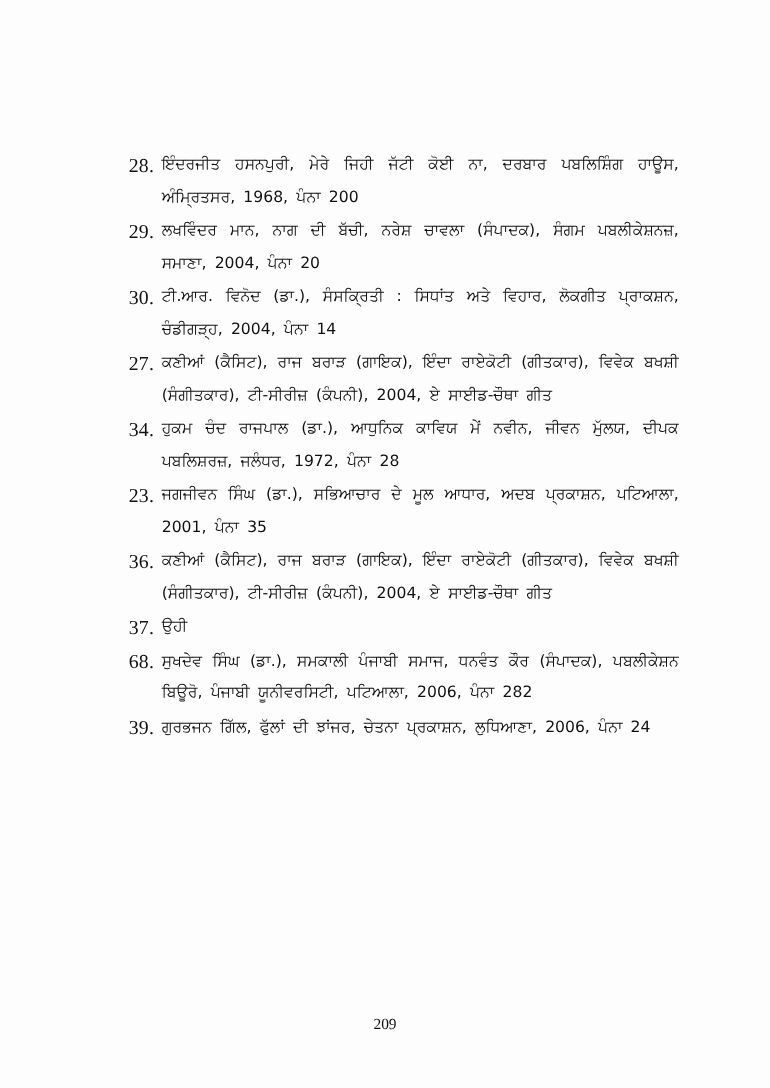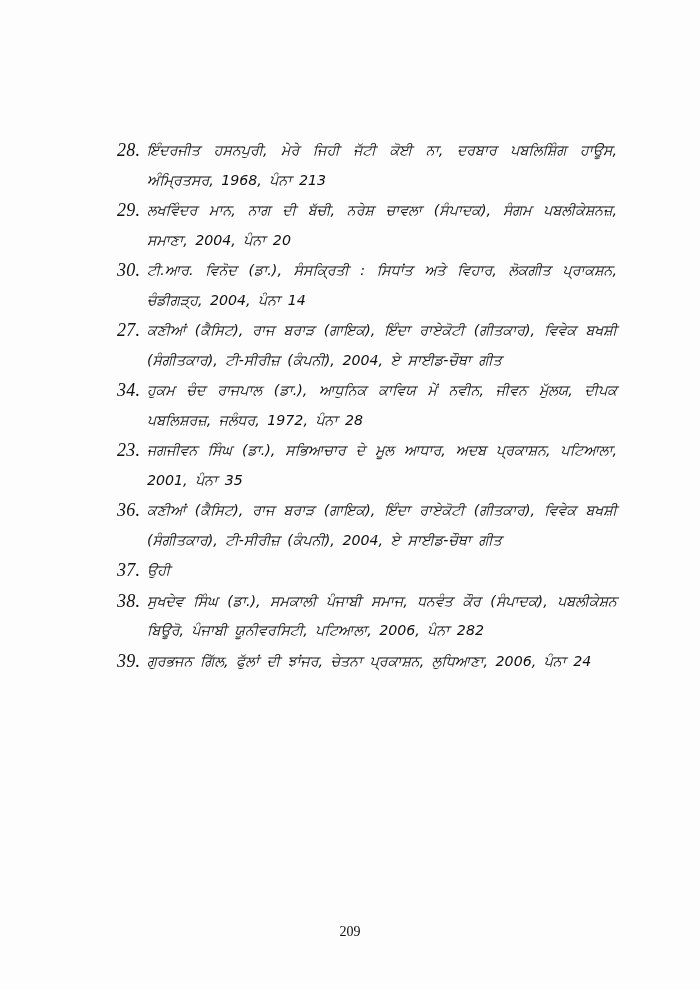--- a/index.html
+++ b/index.html
@@ -32,21 +32,20 @@
     }
     .ref-item {
       position: relative;
       padding-left: 30px;
       font-size: 14.2px;
       line-height: 29.5px;
       text-align: justify;
       text-align-last: left;
       word-spacing: 3px;
       margin: 0 0 1px 0;
-      font-style: italic;
     }
     .ref-num {
       position: absolute;
       left: 0;
       top: 0;
       font-family: "Liberation Serif", "DejaVu Serif", serif;
       font-size: 18px;
       line-height: 29.5px;
       letter-spacing: 0.2px;
     }
@@ -64,21 +63,21 @@
       color: #111;
     }
   </style>
 </head>
 <body>
 
 <div class="page">
   <ol class="ref-list">
     <li class="ref-item">
       <span class="ref-num">28.</span>
-      <span class="ref-text">ਇੰਦਰਜੀਤ ਹਸਨਪੁਰੀ, ਮੇਰੇ ਜਿਹੀ ਜੱਟੀ ਕੋਈ ਨਾ, ਦਰਬਾਰ ਪਬਲਿਸ਼ਿੰਗ ਹਾਊਸ, ਅੰਮ੍ਰਿਤਸਰ, 1968, ਪੰਨਾ 213</span>
+      <span class="ref-text">ਇੰਦਰਜੀਤ ਹਸਨਪੁਰੀ, ਮੇਰੇ ਜਿਹੀ ਜੱਟੀ ਕੋਈ ਨਾ, ਦਰਬਾਰ ਪਬਲਿਸ਼ਿੰਗ ਹਾਊਸ, ਅੰਮ੍ਰਿਤਸਰ, 1968, ਪੰਨਾ 200</span>
     </li>
     <li class="ref-item">
       <span class="ref-num">29.</span>
       <span class="ref-text">ਲਖਵਿੰਦਰ ਮਾਨ, ਨਾਗ ਦੀ ਬੱਚੀ, ਨਰੇਸ਼ ਚਾਵਲਾ (ਸੰਪਾਦਕ), ਸੰਗਮ ਪਬਲੀਕੇਸ਼ਨਜ਼, ਸਮਾਣਾ, 2004, ਪੰਨਾ 20</span>
     </li>
     <li class="ref-item">
       <span class="ref-num">30.</span>
       <span class="ref-text">ਟੀ.ਆਰ. ਵਿਨੋਦ (ਡਾ.), ਸੰਸਕ੍ਰਿਤੀ : ਸਿਧਾਂਤ ਅਤੇ ਵਿਹਾਰ, ਲੋਕਗੀਤ ਪ੍ਰਾਕਸ਼ਨ, ਚੰਡੀਗੜ੍ਹ, 2004, ਪੰਨਾ 14</span>
     </li>
     <li class="ref-item">
@@ -95,21 +94,21 @@
     </li>
     <li class="ref-item">
       <span class="ref-num">36.</span>
       <span class="ref-text">ਕਣੀਆਂ (ਕੈਸਿਟ), ਰਾਜ ਬਰਾੜ (ਗਾਇਕ), ਇੰਦਾ ਰਾਏਕੋਟੀ (ਗੀਤਕਾਰ), ਵਿਵੇਕ ਬਖਸ਼ੀ (ਸੰਗੀਤਕਾਰ), ਟੀ-ਸੀਰੀਜ਼ (ਕੰਪਨੀ), 2004, ਏ ਸਾਈਡ-ਚੌਥਾ ਗੀਤ</span>
     </li>
     <li class="ref-item">
       <span class="ref-num">37.</span>
       <span class="ref-text">ਉਹੀ</span>
     </li>
     <li class="ref-item">
-      <span class="ref-num">38.</span>
+      <span class="ref-num">68.</span>
       <span class="ref-text">ਸੁਖਦੇਵ ਸਿੰਘ (ਡਾ.), ਸਮਕਾਲੀ ਪੰਜਾਬੀ ਸਮਾਜ, ਧਨਵੰਤ ਕੌਰ (ਸੰਪਾਦਕ), ਪਬਲੀਕੇਸ਼ਨ ਬਿਊਰੋ, ਪੰਜਾਬੀ ਯੂਨੀਵਰਸਿਟੀ, ਪਟਿਆਲਾ, 2006, ਪੰਨਾ 282</span>
     </li>
     <li class="ref-item">
       <span class="ref-num">39.</span>
       <span class="ref-text">ਗੁਰਭਜਨ ਗਿੱਲ, ਫੁੱਲਾਂ ਦੀ ਝਾਂਜਰ, ਚੇਤਨਾ ਪ੍ਰਕਾਸ਼ਨ, ਲੁਧਿਆਣਾ, 2006, ਪੰਨਾ 24</span>
     </li>
   </ol>
 
   <div class="page-number">209</div>
 </div>

